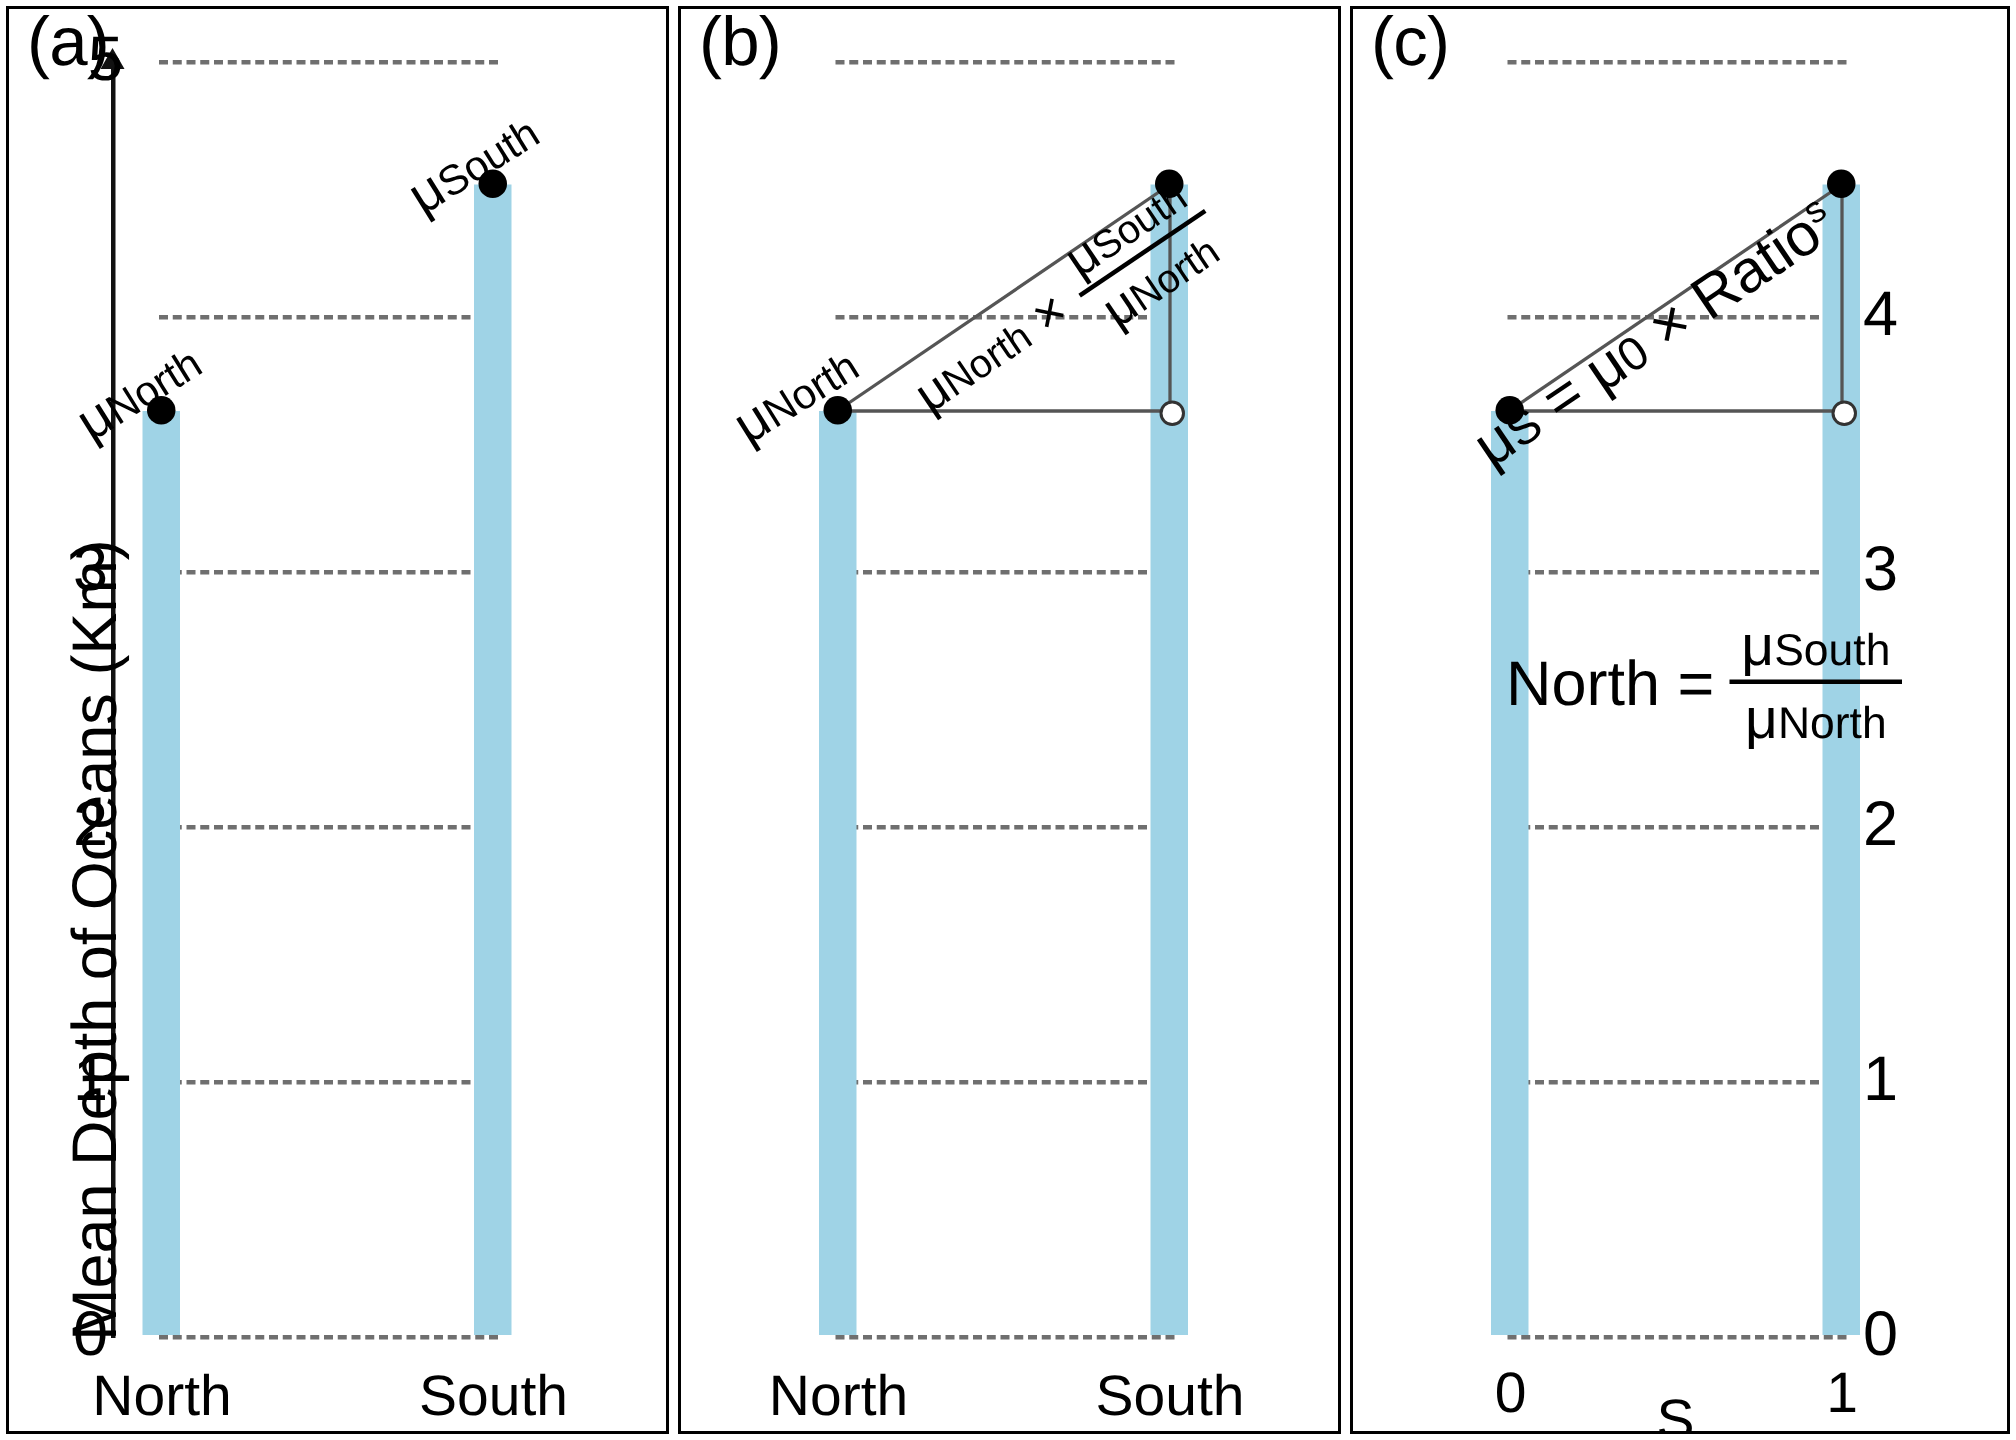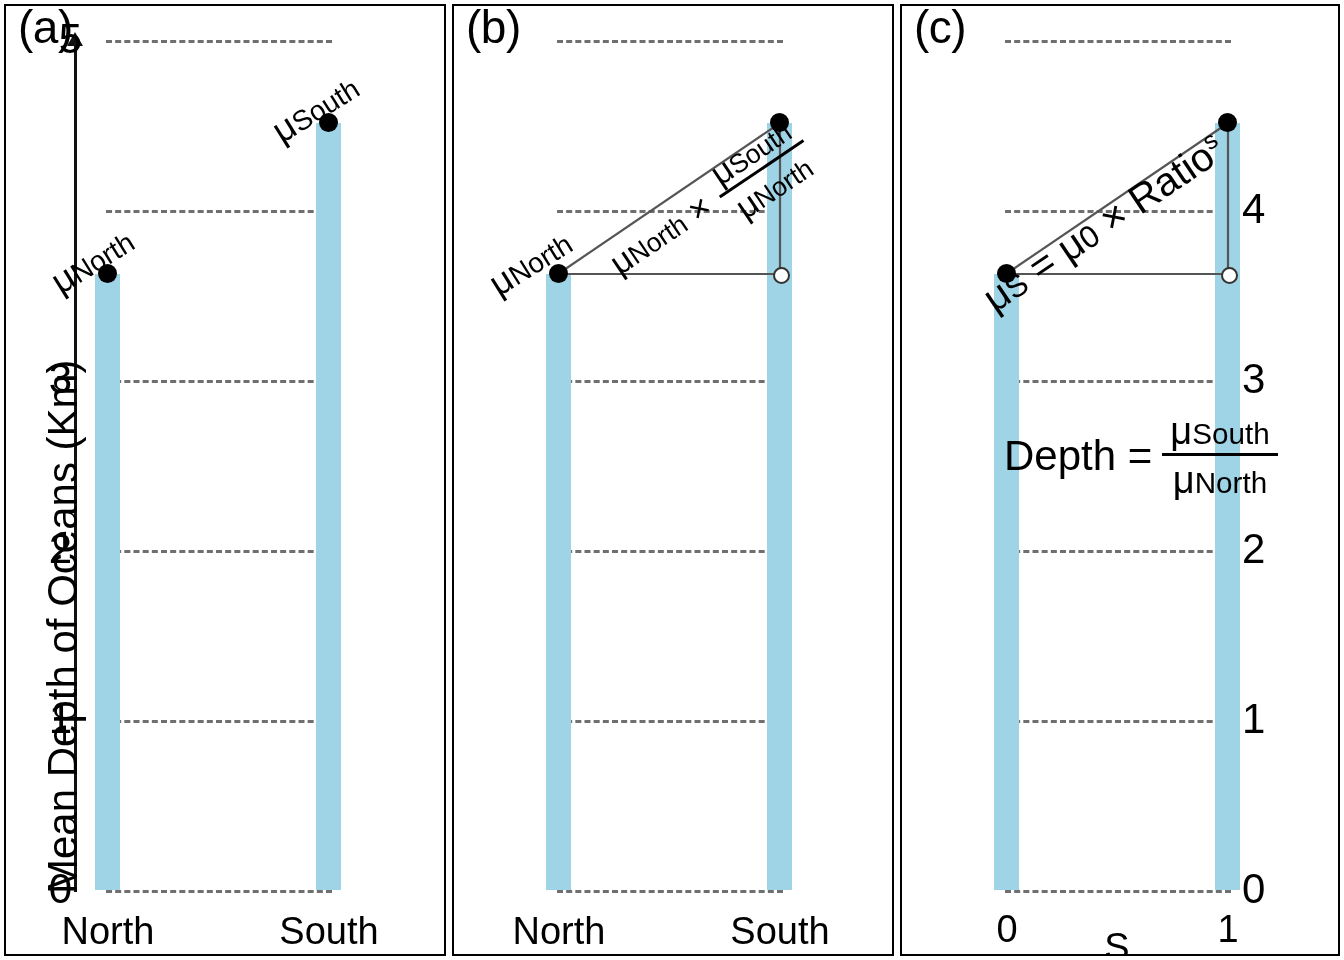--- a/index.html
+++ b/index.html
@@ -318,20 +318,20 @@
     <div class="tick-label-right" style="left:340px; top:522px; width:50px;">2</div>
     <div class="tick-label-right" style="left:340px; top:692px; width:50px;">1</div>
     <div class="tick-label-right" style="left:340px; top:862px; width:50px;">0</div>
 
     <div class="cat-label" style="left:25px; top:904px; width:160px;">0</div>
     <div class="cat-label" style="left:246px; top:904px; width:160px;">1</div>
     <div class="axis-title-x" style="left:155px; top:922px; width:120px;">S</div>
   </div>
 
   <div id="ratio-formula">
-    <span>Depth =</span>
+    <span>North =</span>
     <span class="rf-frac">
       <span class="rf-num"><span>μ</span><span class="sub">South</span></span>
       <span class="rf-den"><span>μ</span><span class="sub">North</span></span>
     </span>
   </div>
 
 </div>
 
 </body></html>

